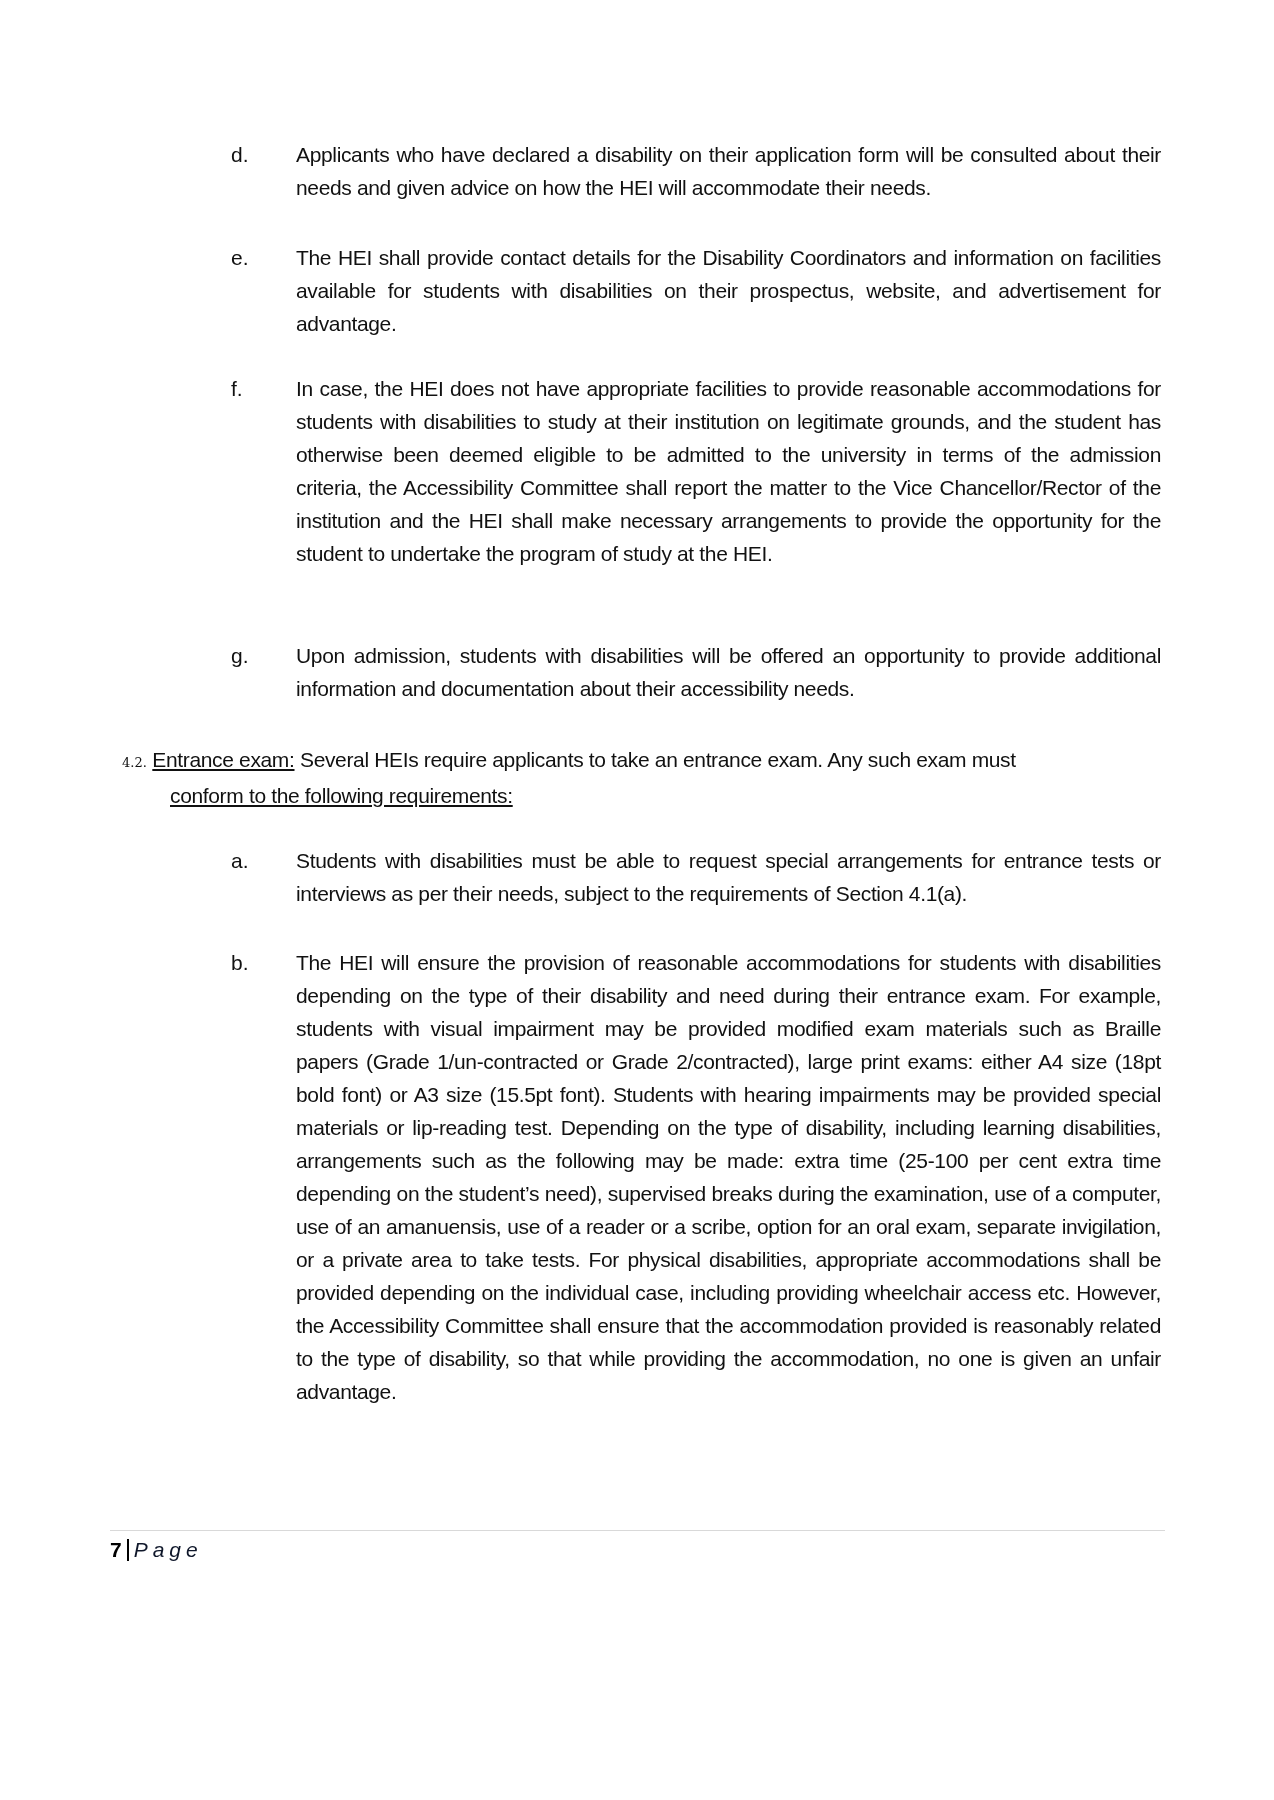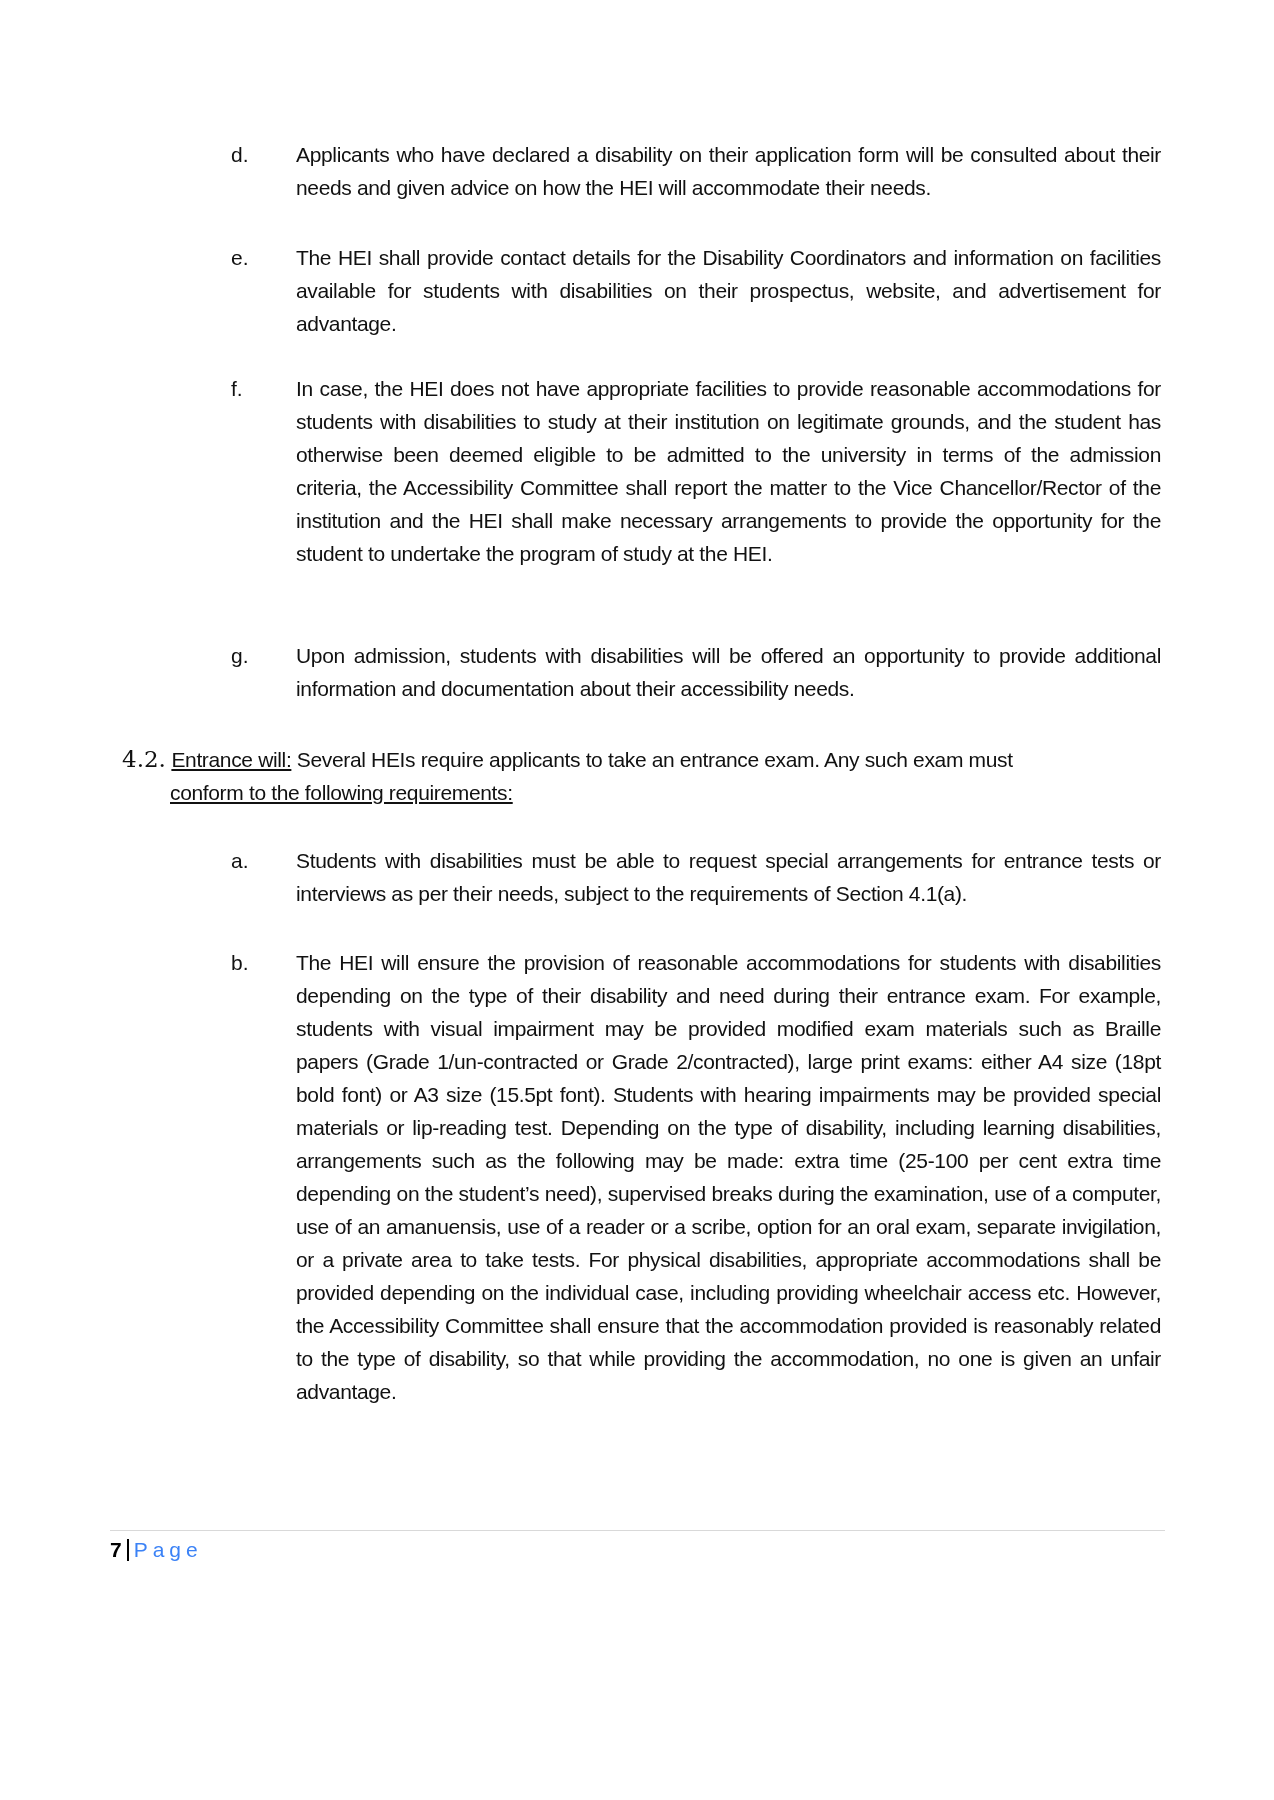--- a/index.html
+++ b/index.html
@@ -3,28 +3,28 @@
 <meta charset="utf-8">
 <style>
   html, body { margin: 0; padding: 0; background: #ffffff; }
   body { width: 1274px; height: 1800px; position: relative; overflow: hidden;
          font-family: "Liberation Sans Narrow", "Liberation Sans", sans-serif; color: #111111; }
   .page { position: absolute; left: 0; top: 0; width: 1274px; height: 1800px; }
   .item { position: absolute; left: 231px; width: 930px; font-size: 21px; line-height: 33px; }
   .item .letter { position: absolute; left: 0; top: 0; }
   .item .body { margin-left: 65px; text-align: justify; letter-spacing: -0.35px; }
   .heading { position: absolute; left: 122px; width: 1040px; font-size: 21px; line-height: 33px; letter-spacing: -0.35px; }
-  .heading .num { font-family: "DejaVu Serif", serif; font-size: 23px; letter-spacing: 0; }
+  .heading .num { font-family: "DejaVu Serif", serif; font-size: 13px; letter-spacing: 0; }
   .heading .ul { text-decoration: underline; }
   .heading .cont { display: block; margin-left: 48px; text-decoration: underline; }
   .footer-rule { position: absolute; left: 110px; top: 1530px; width: 1055px; height: 1px; background: #d9d9d9; }
   .footer { position: absolute; left: 110px; top: 1535px; font-size: 21px; line-height: 30px; }
   .footer .pnum { font-weight: bold; color: #000; }
   .footer .bar { display: inline-block; width: 2px; height: 22px; background: #000; vertical-align: -4px; margin: 0 5px 0 5px; }
-  .footer .plabel { color: #3b82f6; letter-spacing: 5px; }
+  .footer .plabel { color: #0f172a; letter-spacing: 5px; font-style: italic; }
 </style>
 </head>
 <body>
 
 <div class="page">
 
   <div class="item" style="top:138px;">
     <span class="letter">d.</span>
     <div class="body">Applicants who have declared a disability on their application form will be consulted about their needs and given advice on how the HEI will accommodate their needs.</div>
   </div>
@@ -39,21 +39,21 @@
     <div class="body">In case, the HEI does not have appropriate facilities to provide reasonable accommodations for students with disabilities to study at their institution on legitimate grounds, and the student has otherwise been deemed eligible to be admitted to the university in terms of the admission criteria, the Accessibility Committee shall report the matter to the Vice Chancellor/Rector of the institution and the HEI shall make necessary arrangements to provide the opportunity for the student to undertake the program of study at the HEI.</div>
   </div>
 
   <div class="item" style="top:639px;">
     <span class="letter">g.</span>
     <div class="body">Upon admission, students with disabilities will be offered an opportunity to provide additional information and documentation about their accessibility needs.</div>
   </div>
 
   <div class="heading" style="top:743px;">
     <span class="num">4.2.</span>
-    <span class="ul">Entrance will:</span><span> Several HEIs require applicants to take an entrance exam. Any such exam must</span>
+    <span class="ul">Entrance exam:</span><span> Several HEIs require applicants to take an entrance exam. Any such exam must</span>
     <span class="cont">conform to the following requirements:</span>
   </div>
 
   <div class="item" style="top:844px;">
     <span class="letter">a.</span>
     <div class="body">Students with disabilities must be able to request special arrangements for entrance tests or interviews as per their needs, subject to the requirements of Section 4.1(a).</div>
   </div>
 
   <div class="item" style="top:946px;">
     <span class="letter">b.</span>

